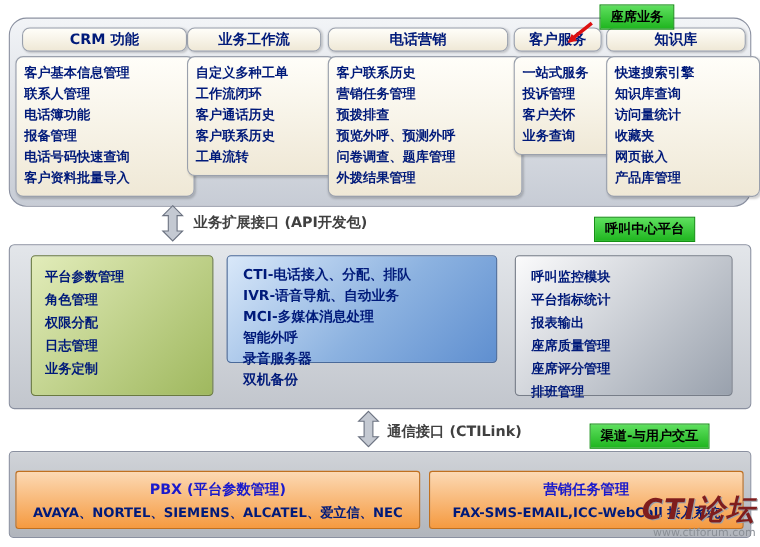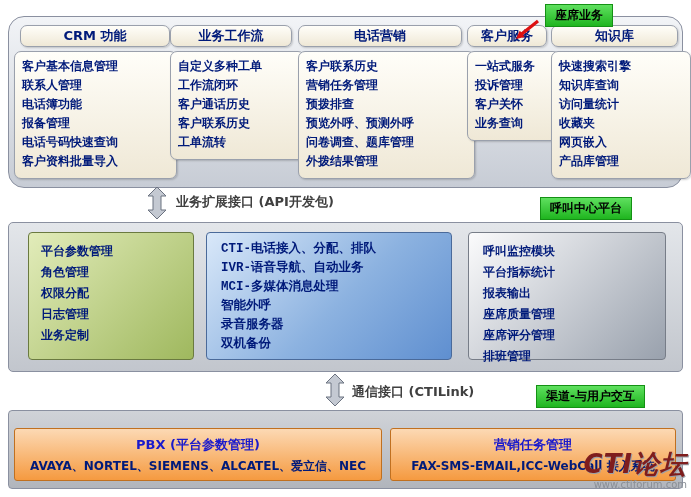--- a/index.html
+++ b/index.html
@@ -14,22 +14,22 @@
              background:linear-gradient(180deg,#d0d3d8,#b1b5bc);}
   .colbox{position:absolute;background:linear-gradient(180deg,#fffef9,#efe8d6);
           border:1px solid #9aa0ac;border-radius:7px;box-shadow:1px 1px 2px rgba(0,0,0,.18);}
   .coltitle{display:flex;align-items:center;justify-content:center;height:20px;
             font-weight:bold;color:#001a7a;font-size:13px;white-space:nowrap;}
   .colitems{padding:5px 6px 0 7px;}
   .colitems .item{font-size:12px;font-weight:bold;color:#001a7a;line-height:19px;white-space:nowrap;}
   .innerbox{position:absolute;border-radius:4px;}
   .box-admin{left:28px;top:232px;width:166px;height:128px;border:1px solid #6a7a40;
              background:linear-gradient(135deg,#e2ecba,#9fb85e);}
-  .box-core{left:206px;top:232px;width:246px;height:128px;border:1px solid #4a6a9a;
-            background:linear-gradient(135deg,#d9e8f9 0%,#8cb2e0 55%,#5f8fd0 100%);font-family:Liberation Mono, monospace;}
+  .box-core{left:206px;top:232px;width:246px;height:98px;border:1px solid #4a6a9a;
+            background:linear-gradient(135deg,#d9e8f9 0%,#8cb2e0 55%,#5f8fd0 100%);}
   .box-monitor{left:468px;top:232px;width:198px;height:128px;border:1px solid #777d88;
                background:linear-gradient(135deg,#fbfbfc,#99a1ad);}
   .box-admin .item,.box-monitor .item{font-size:12px;font-weight:bold;color:#001a7a;line-height:21px;white-space:nowrap;}
   .box-admin{padding:8px 0 16px 12px;box-sizing:border-box;}
   .box-monitor{padding:8px 0 0 14px;box-sizing:border-box;}
   .box-core{padding:7px 0 0 14px;box-sizing:border-box;}
   .box-core .item{font-size:12.5px;font-weight:bold;color:#001a7a;line-height:19px;white-space:nowrap;}
   .green-tag{position:absolute;padding:2px 9px;font-size:12px;font-weight:bold;color:#000;
              background:linear-gradient(180deg,#5fe05f,#1fb51f);border:1px solid #149114;
              white-space:nowrap;}

